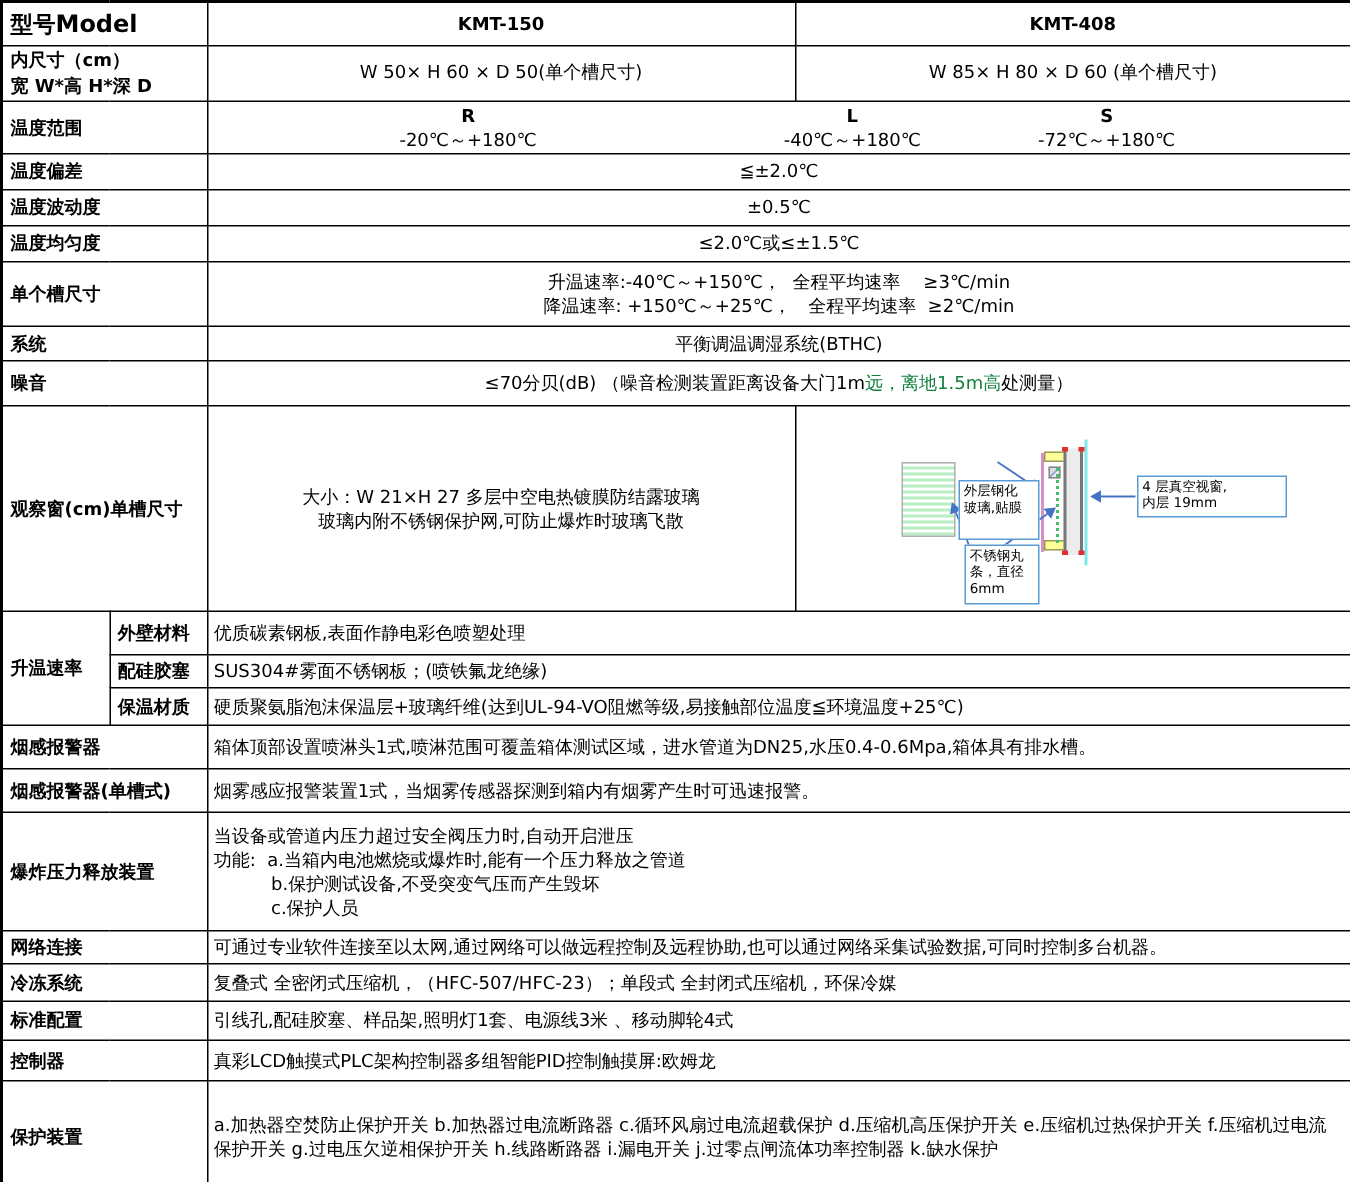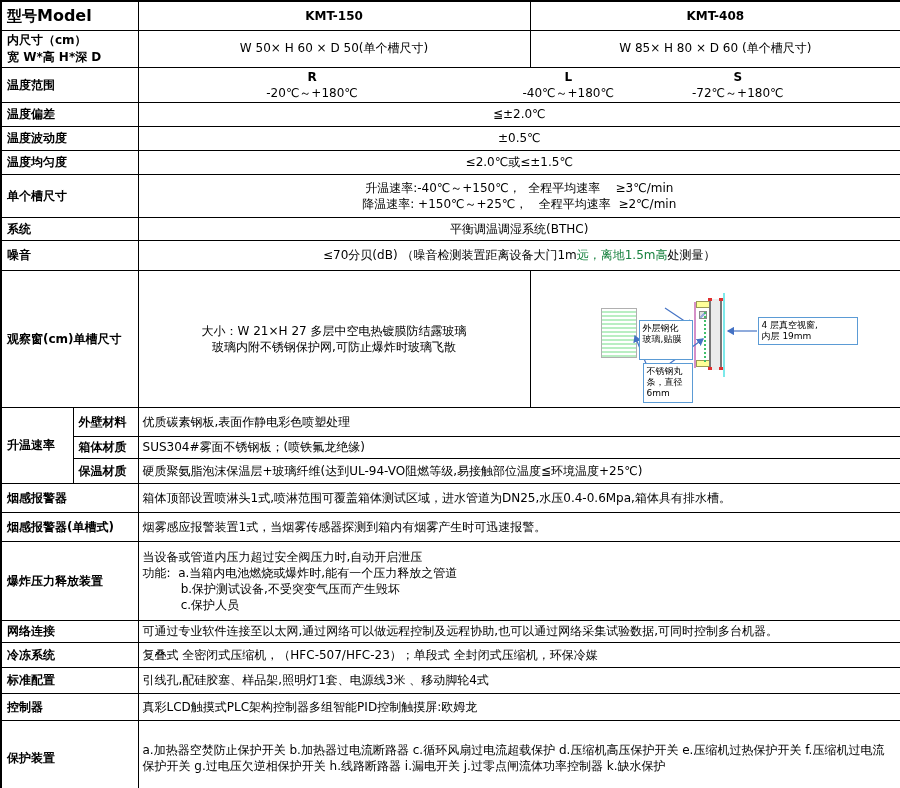--- a/index.html
+++ b/index.html
@@ -161,21 +161,21 @@
       </div>
     </td>
   </tr>
 
   <tr style="height:29px">
     <td rowspan="3" class="lbl">升温速率</td>
     <td class="lbl">外壁材料</td>
     <td colspan="2" class="v">优质碳素钢板,表面作静电彩色喷塑处理</td>
   </tr>
   <tr style="height:22px">
-    <td class="lbl">箱体材质</td>
+    <td class="lbl">配硅胶塞</td>
     <td colspan="2" class="v">SUS304#雾面不锈钢板；(喷铁氟龙绝缘)</td>
   </tr>
   <tr style="height:25px">
     <td class="lbl">保温材质</td>
     <td colspan="2" class="v">硬质聚氨脂泡沫保温层+玻璃纤维(达到UL-94-VO阻燃等级,易接触部位温度≦环境温度+25℃)</td>
   </tr>
 
   <tr style="height:29px">
     <td colspan="2" class="lbl">烟感报警器</td>
     <td colspan="2" class="v">箱体顶部设置喷淋头1式,喷淋范围可覆盖箱体测试区域，进水管道为DN25,水压0.4-0.6Mpa,箱体具有排水槽。</td>

